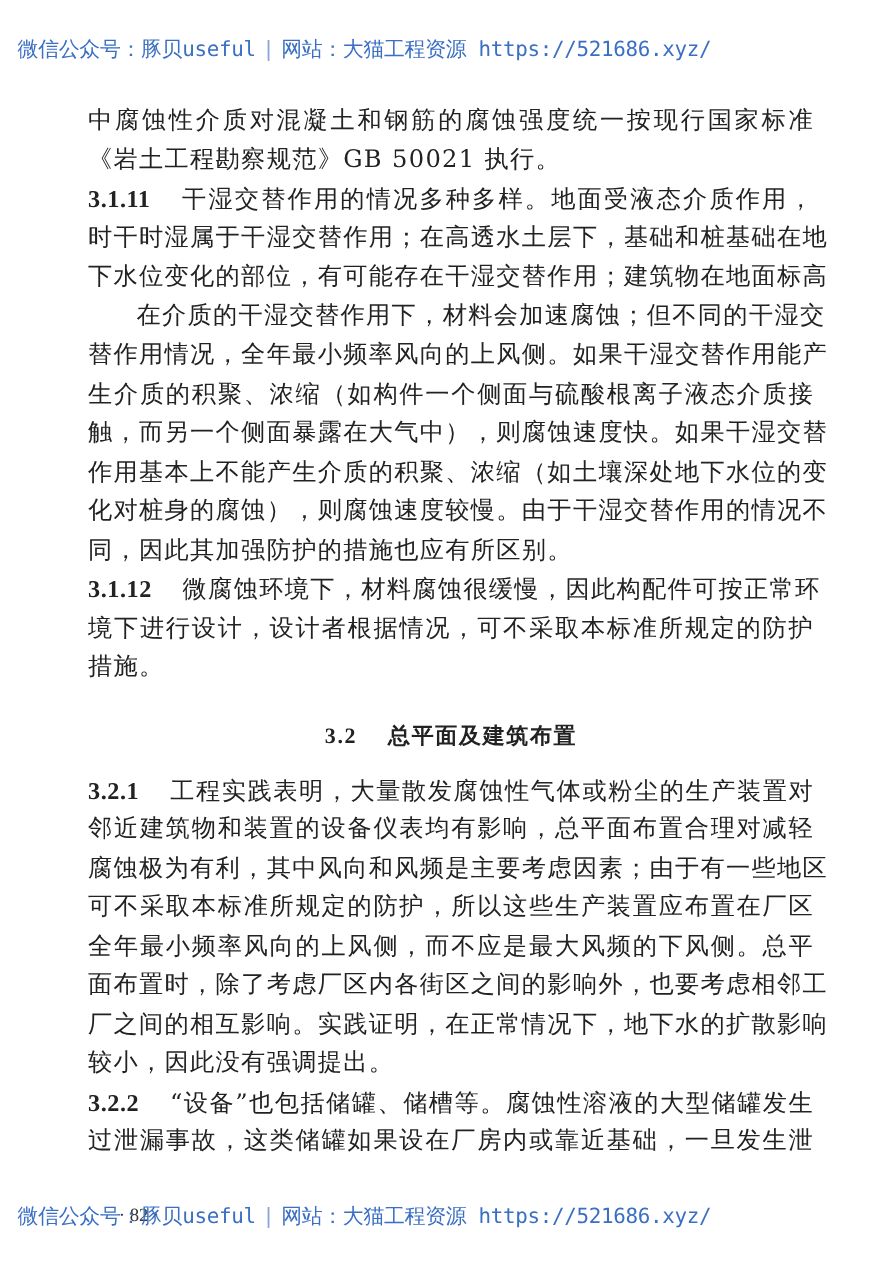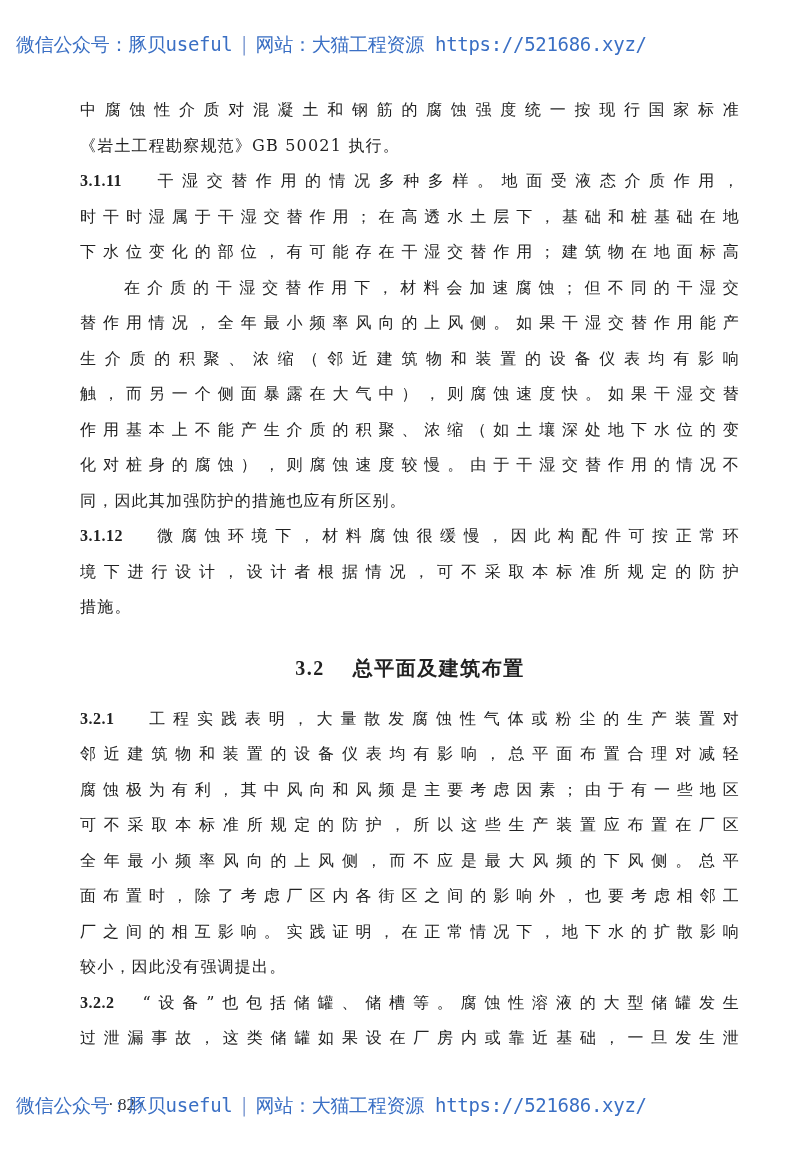--- a/index.html
+++ b/index.html
@@ -32,21 +32,21 @@
     .wm-top { top: 32px; }
     .wm-bottom { top: 1093px; }
 
     .page {
       position: absolute;
       left: 80px;
       top: 92px;
       width: 660px;
     }
     .line {
-      font-size: 16px;
+      font-size: 22px;
       line-height: 35.5px;
       height: 35.5px;
       white-space: nowrap;
       letter-spacing: 1.2px;
       text-align: justify;
       text-align-last: justify;
     }
     .line.last {
       text-align-last: left;
     }
@@ -93,21 +93,21 @@
 
   <div class="line">中腐蚀性介质对混凝土和钢筋的腐蚀强度统一按现行国家标准</div>
   <div class="line last">《岩土工程勘察规范》GB 50021 执行。</div>
 
   <div class="line"><span class="clause-no">3.1.11</span><span>干湿交替作用的情况多种多样。地面受液态介质作用，</span></div>
   <div class="line">时干时湿属于干湿交替作用；在高透水土层下，基础和桩基础在地</div>
   <div class="line">下水位变化的部位，有可能存在干湿交替作用；建筑物在地面标高</div>
 
   <div class="line indent">在介质的干湿交替作用下，材料会加速腐蚀；但不同的干湿交</div>
   <div class="line">替作用情况，全年最小频率风向的上风侧。如果干湿交替作用能产</div>
-  <div class="line">生介质的积聚、浓缩（邻近建筑物和装置的设备仪表均有影响</div>
+  <div class="line">生介质的积聚、浓缩（如构件一个侧面与硫酸根离子液态介质接</div>
   <div class="line">触，而另一个侧面暴露在大气中），则腐蚀速度快。如果干湿交替</div>
   <div class="line">作用基本上不能产生介质的积聚、浓缩（如土壤深处地下水位的变</div>
   <div class="line">化对桩身的腐蚀），则腐蚀速度较慢。由于干湿交替作用的情况不</div>
   <div class="line last">同，因此其加强防护的措施也应有所区别。</div>
 
   <div class="line"><span class="clause-no">3.1.12</span><span>微腐蚀环境下，材料腐蚀很缓慢，因此构配件可按正常环</span></div>
   <div class="line">境下进行设计，设计者根据情况，可不采取本标准所规定的防护</div>
   <div class="line last">措施。</div>
 
   <div class="section-heading"><span class="sec-no">3.2</span><span>总平面及建筑布置</span></div>

